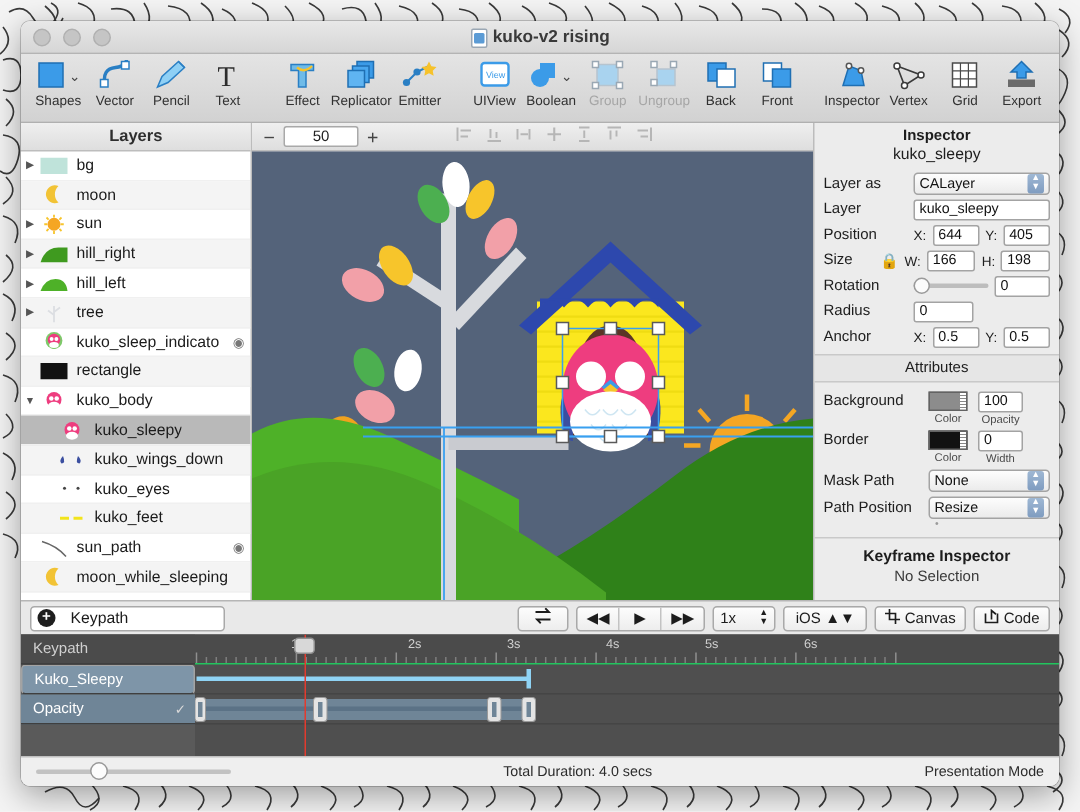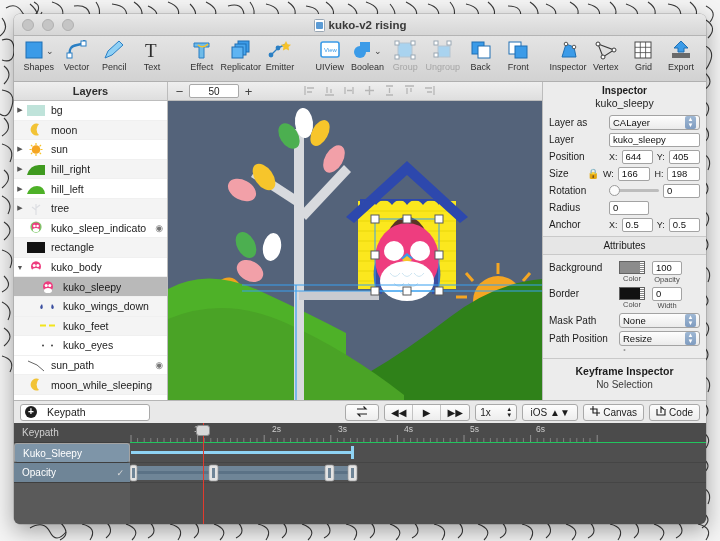--- a/index.html
+++ b/index.html
@@ -654,41 +654,41 @@
           <span class="disc"></span>
           <span class="swatch">
               <svg width="20" height="11">
                 <path d="M4 3 q2 5 -1 5 q-2 -2 1 -5 Z" fill="#3b4fa0"></path>
                 <path d="M14 3 q3 3 1 5 q-3 0 -1 -5 Z" fill="#3b4fa0"></path>
               </svg>
             </span>
           <span class="lname">kuko_wings_down</span>
         </div>
 
-        <div class="layer-row alt">
-          <span class="disc"></span>
-          <span class="disc"></span>
-          <span class="swatch">
-              <svg width="20" height="11">
-                <path d="M2 5.5 h6 M11 5.5 h6" stroke="#f2e41b" stroke-width="2"></path>
-              </svg>
-            </span>
-          <span class="lname">kuko_feet</span>
-        </div>
-
         <div class="layer-row">
           <span class="disc"></span>
           <span class="disc"></span>
           <span class="swatch">
               <svg width="20" height="11">
                 <circle cx="5" cy="5.5" r="1" fill="#444"></circle>
                 <circle cx="14" cy="5.5" r="1" fill="#444"></circle>
               </svg>
             </span>
           <span class="lname">kuko_eyes</span>
+        </div>
+
+        <div class="layer-row alt">
+          <span class="disc"></span>
+          <span class="disc"></span>
+          <span class="swatch">
+              <svg width="20" height="11">
+                <path d="M2 5.5 h6 M11 5.5 h6" stroke="#f2e41b" stroke-width="2"></path>
+              </svg>
+            </span>
+          <span class="lname">kuko_feet</span>
         </div>
 
         <div class="layer-row">
           <span class="disc"></span>
           <span class="swatch">
               <svg width="20" height="13">
                 <path d="M2 2 q10 3 16 10" stroke="#666" stroke-width="1" fill="none"></path>
               </svg>
             </span>
           <span class="lname">sun_path</span>
@@ -1065,14 +1065,21 @@
               <rect x="221" y="5" width="3" height="10"></rect>
             </g>
           </svg>
         </div>
 
         <div id="ph-knob" style="left:66px"></div>
         <div id="playhead" style="left:73px"></div>
       </div>
     </div>
 
+    <div id="tl-status">
+      <span id="zoomslider">
+          <span class="knob"></span>
+        </span>
+      <span class="dur">Total Duration: 4.0 secs</span>
+      <span>Presentation Mode</span>
+    </div>
   </div>
 </div>
 
 </body></html>

